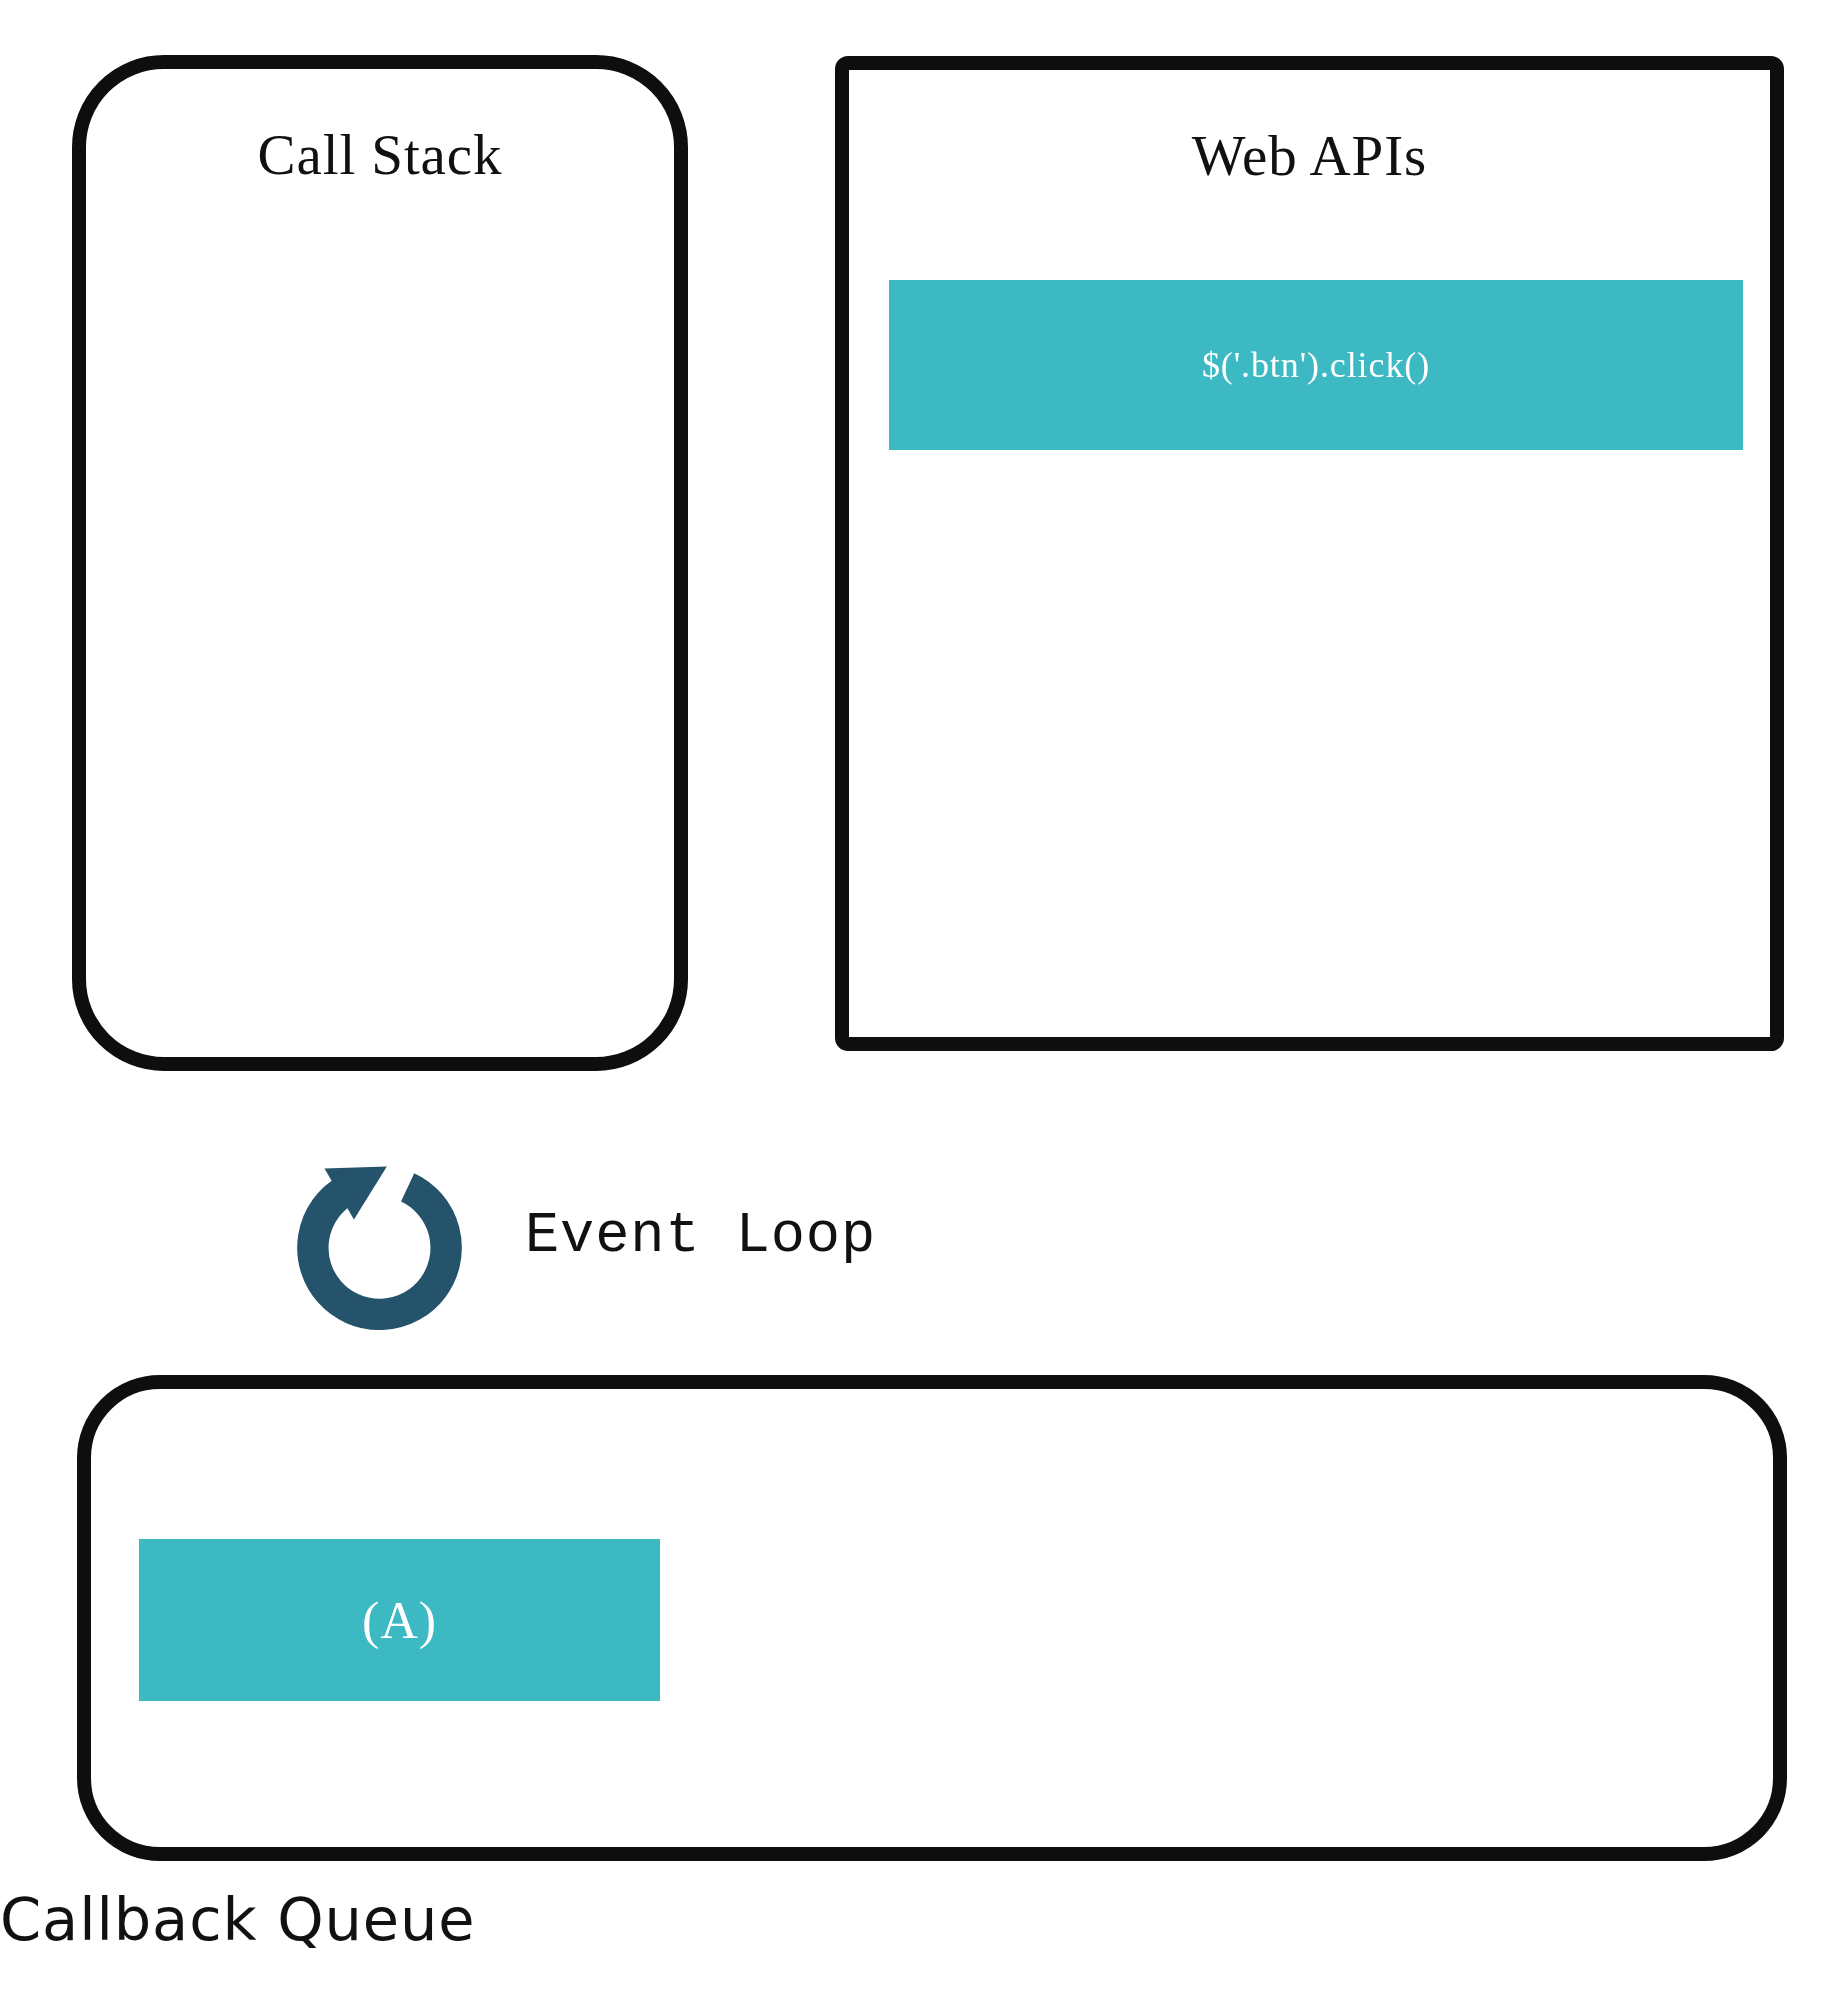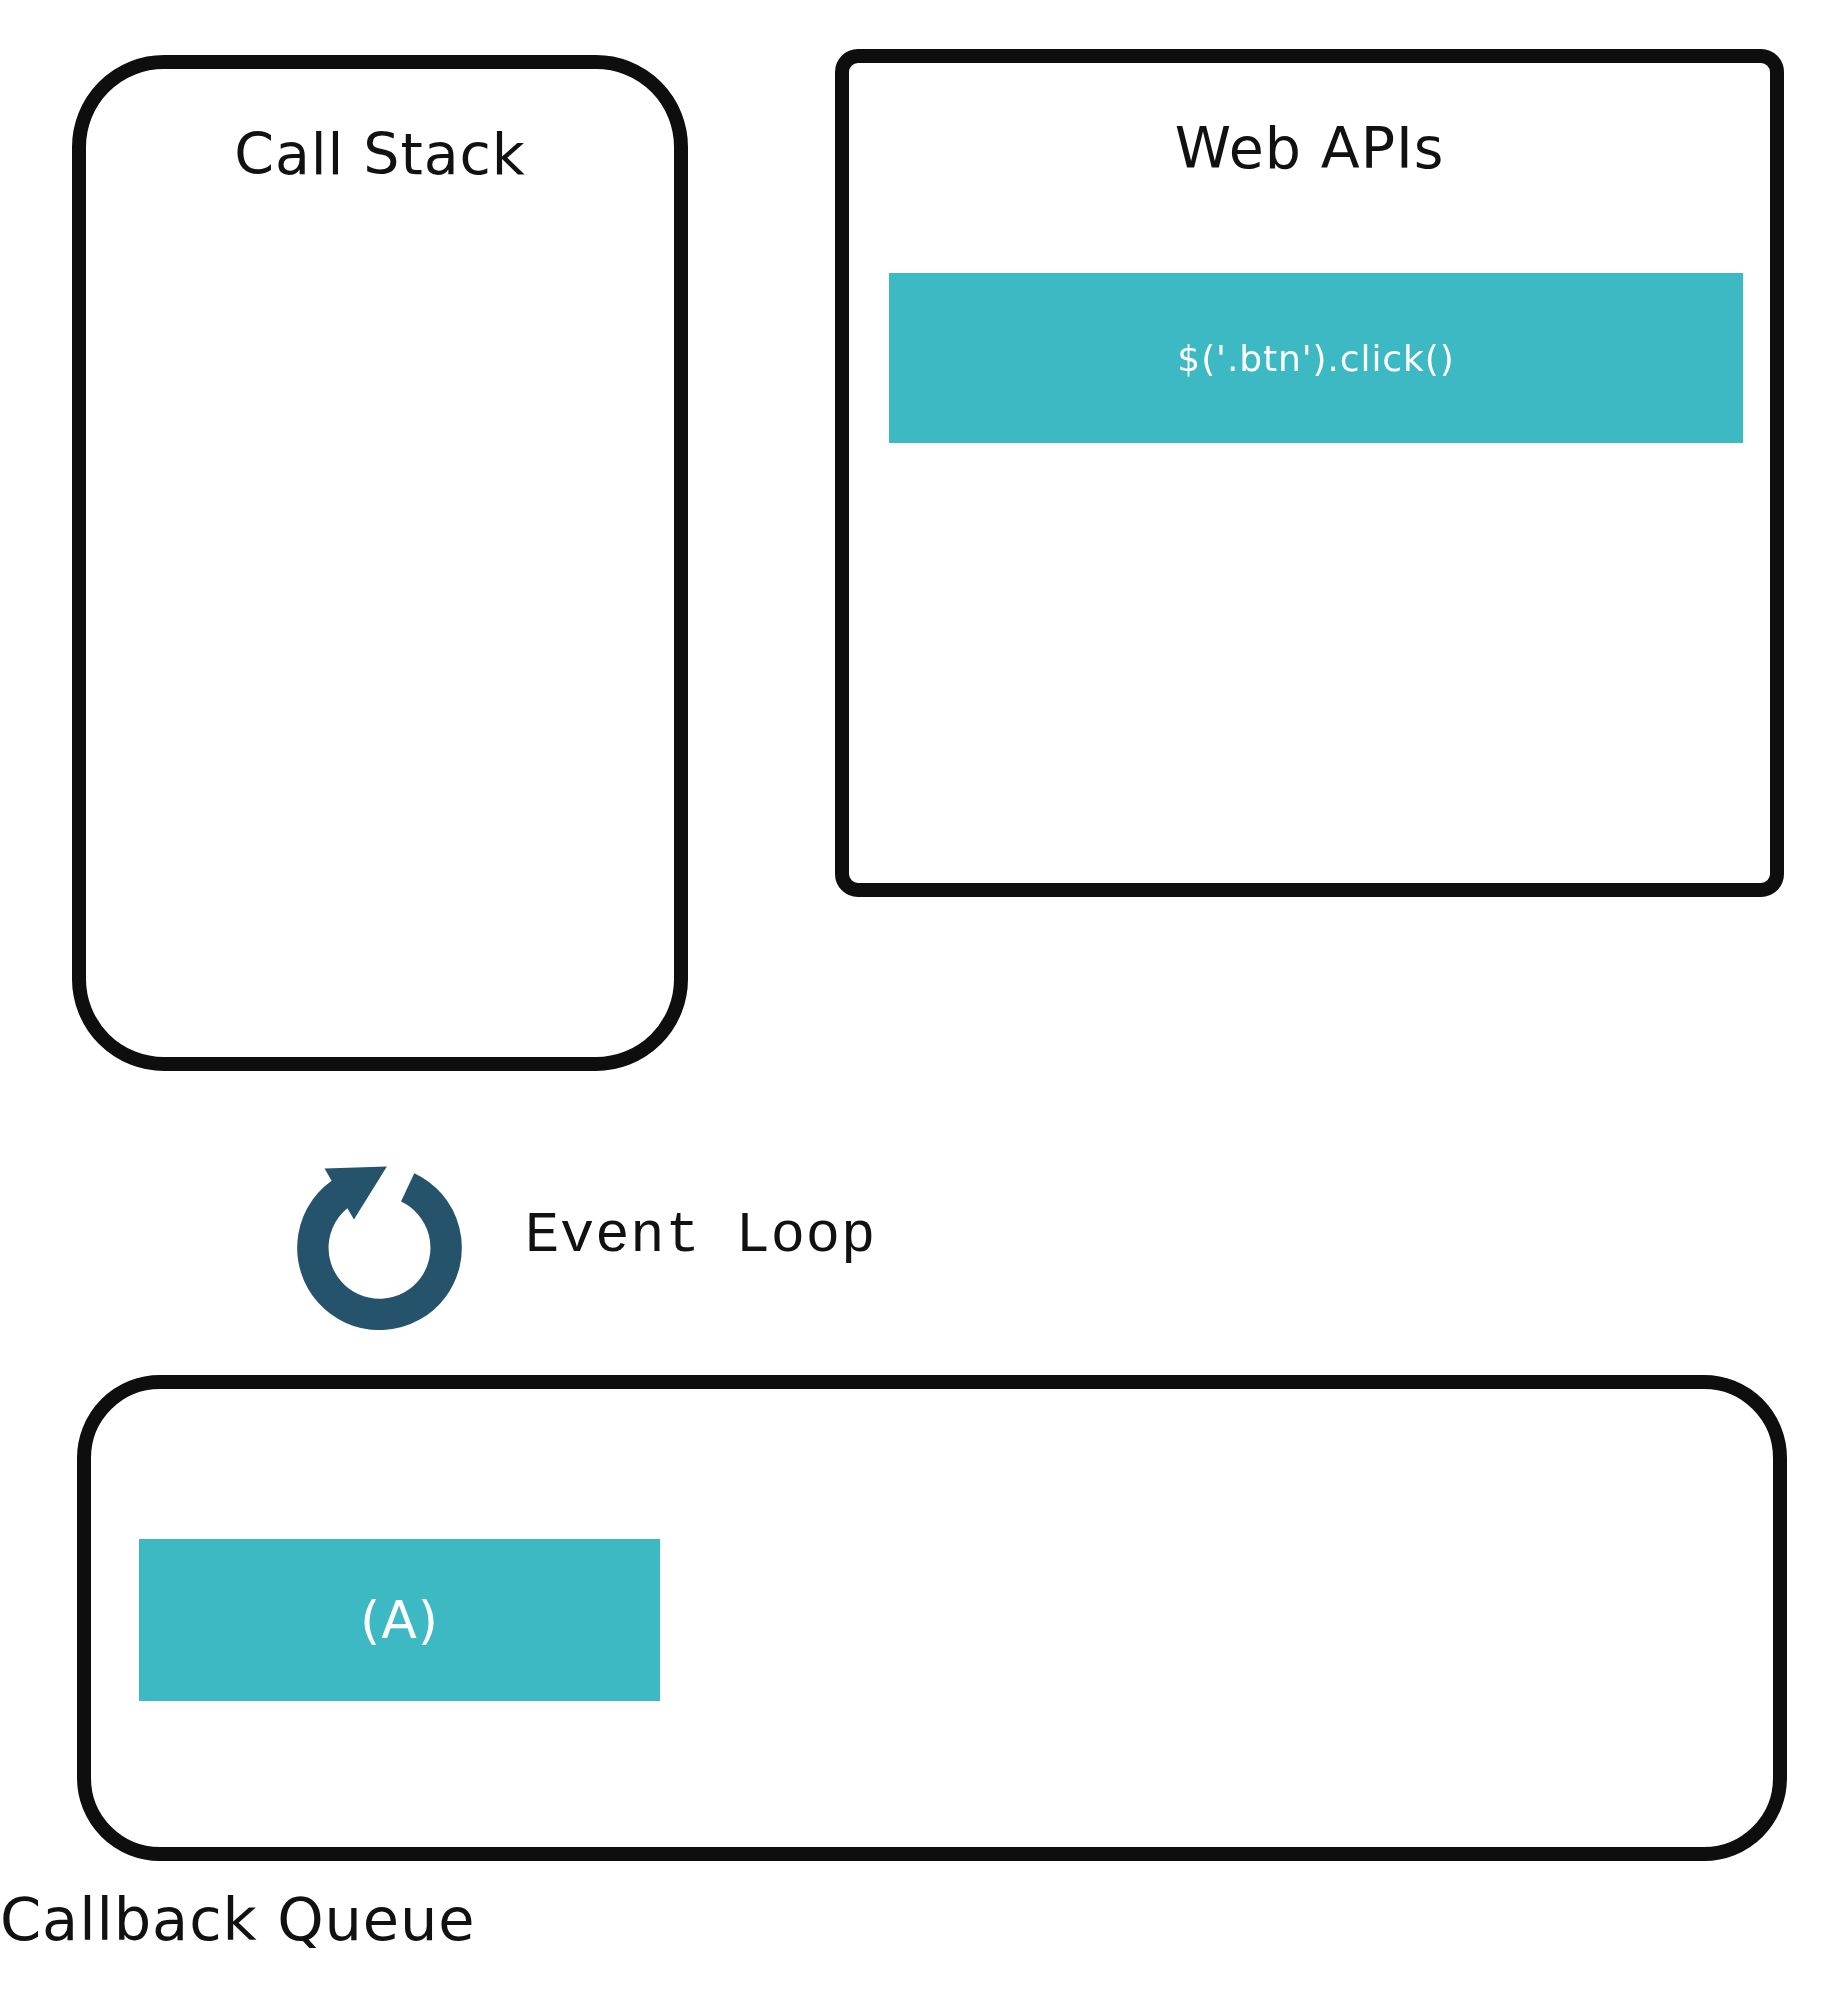--- a/index.html
+++ b/index.html
@@ -14,34 +14,35 @@
     background: var(--background, #ffffff);
     font-family: "DejaVu Sans", "Liberation Sans", sans-serif;
     color: var(--text, #111111);
     overflow: hidden;
   }
   .box {
     position: absolute;
     box-sizing: border-box;
     background: #ffffff;
     border: 14px solid var(--outline-black, #0e0e0e);
+    font-family: Liberation Serif, serif;
   }
   .box-call-stack {
     left: 72px;
     top: 55px;
     width: 616px;
     height: 1016px;
     border-radius: 92px;
   }
   .box-web-apis {
     left: 835px;
-    top: 49px;
+    top: 56px;
     width: 949px;
-    height: 848px;
-    border-radius: 23px;
+    height: 995px;
+    border-radius: 13px;
   }
   .box-callback-queue {
     left: 77px;
     top: 1375px;
     width: 1710px;
     height: 486px;
     border-radius: 83px;
   }
   .box-title {
     margin: 57px 0 0 0;

